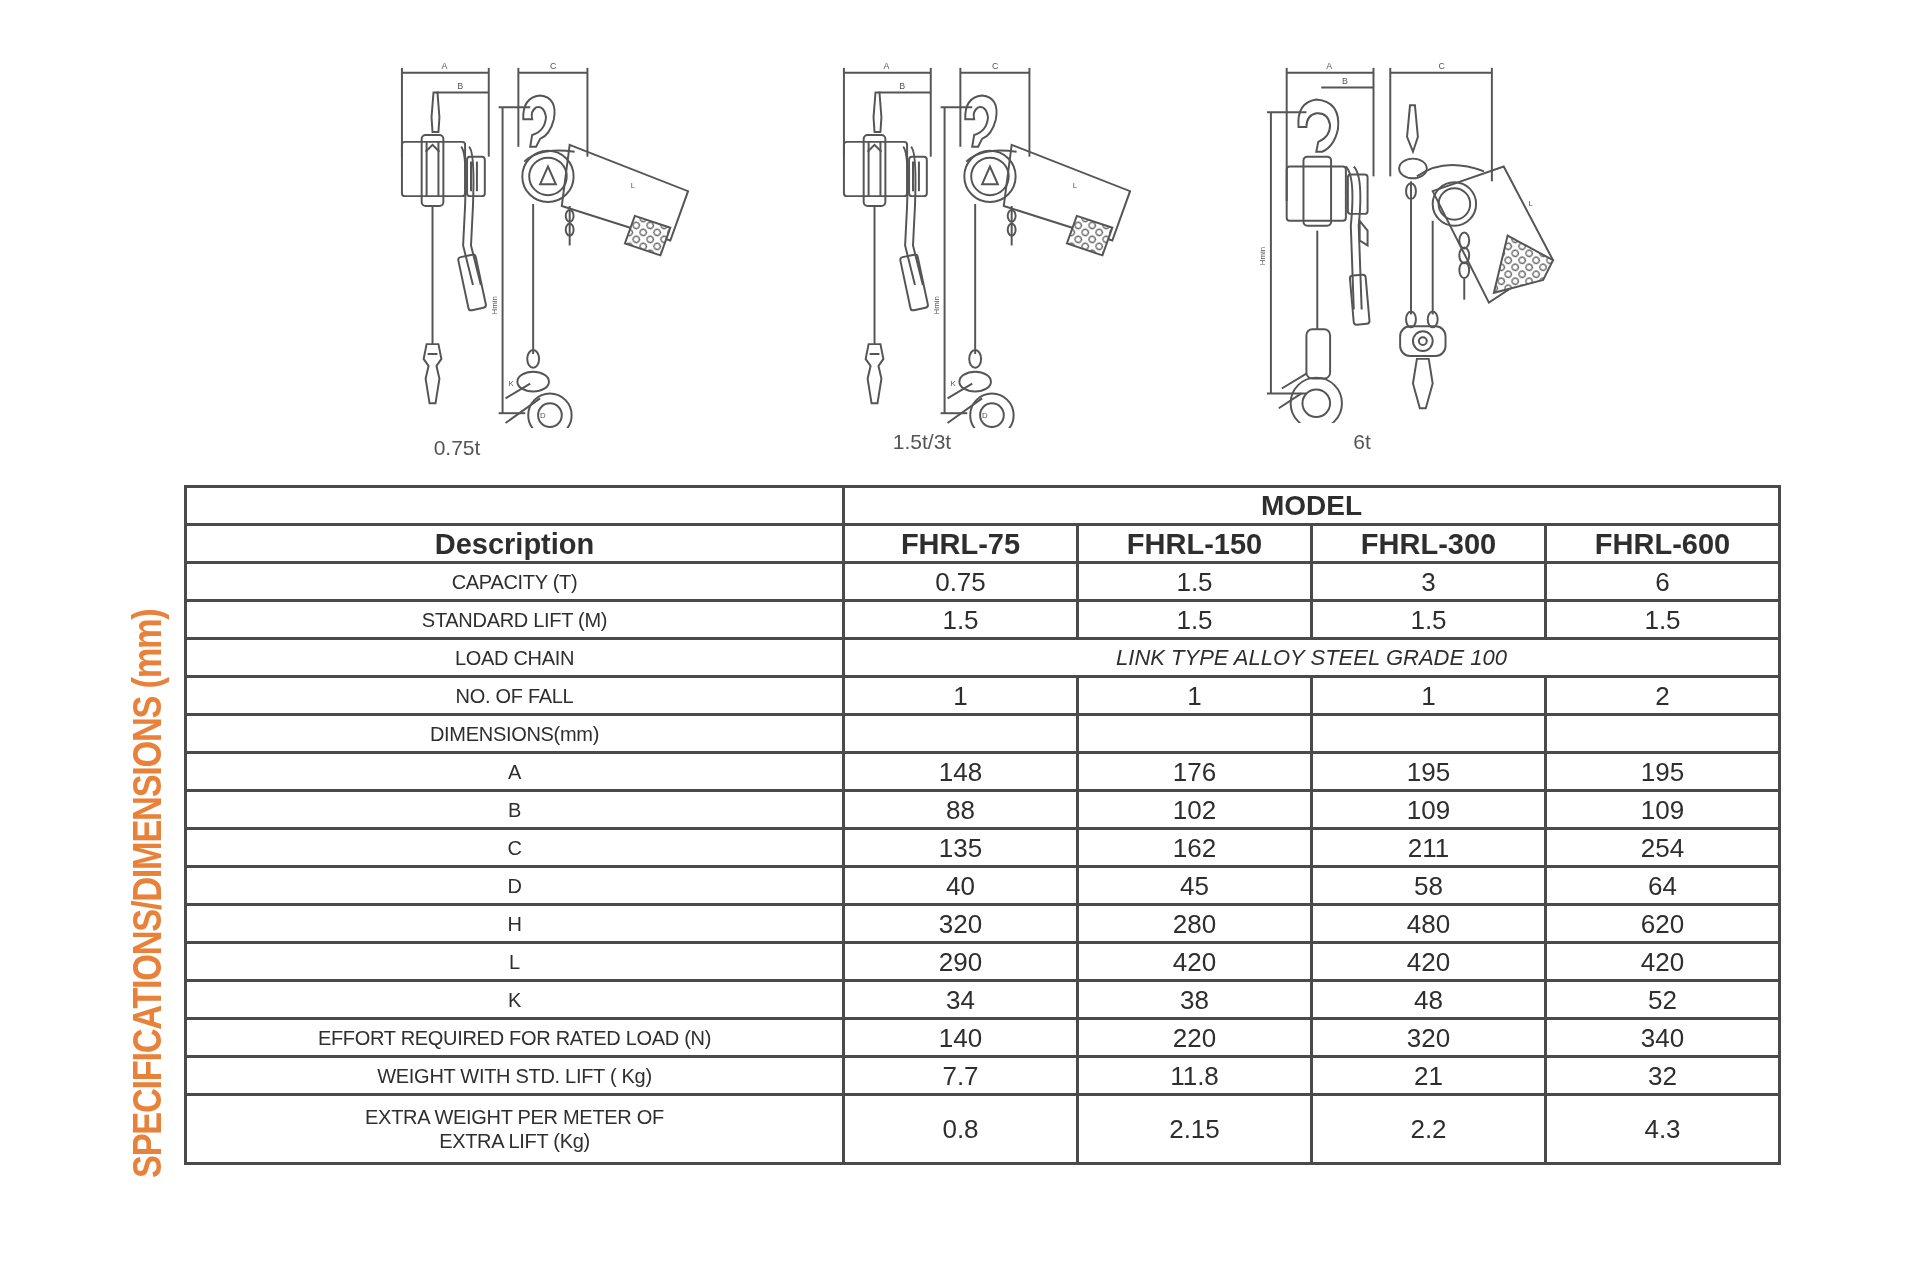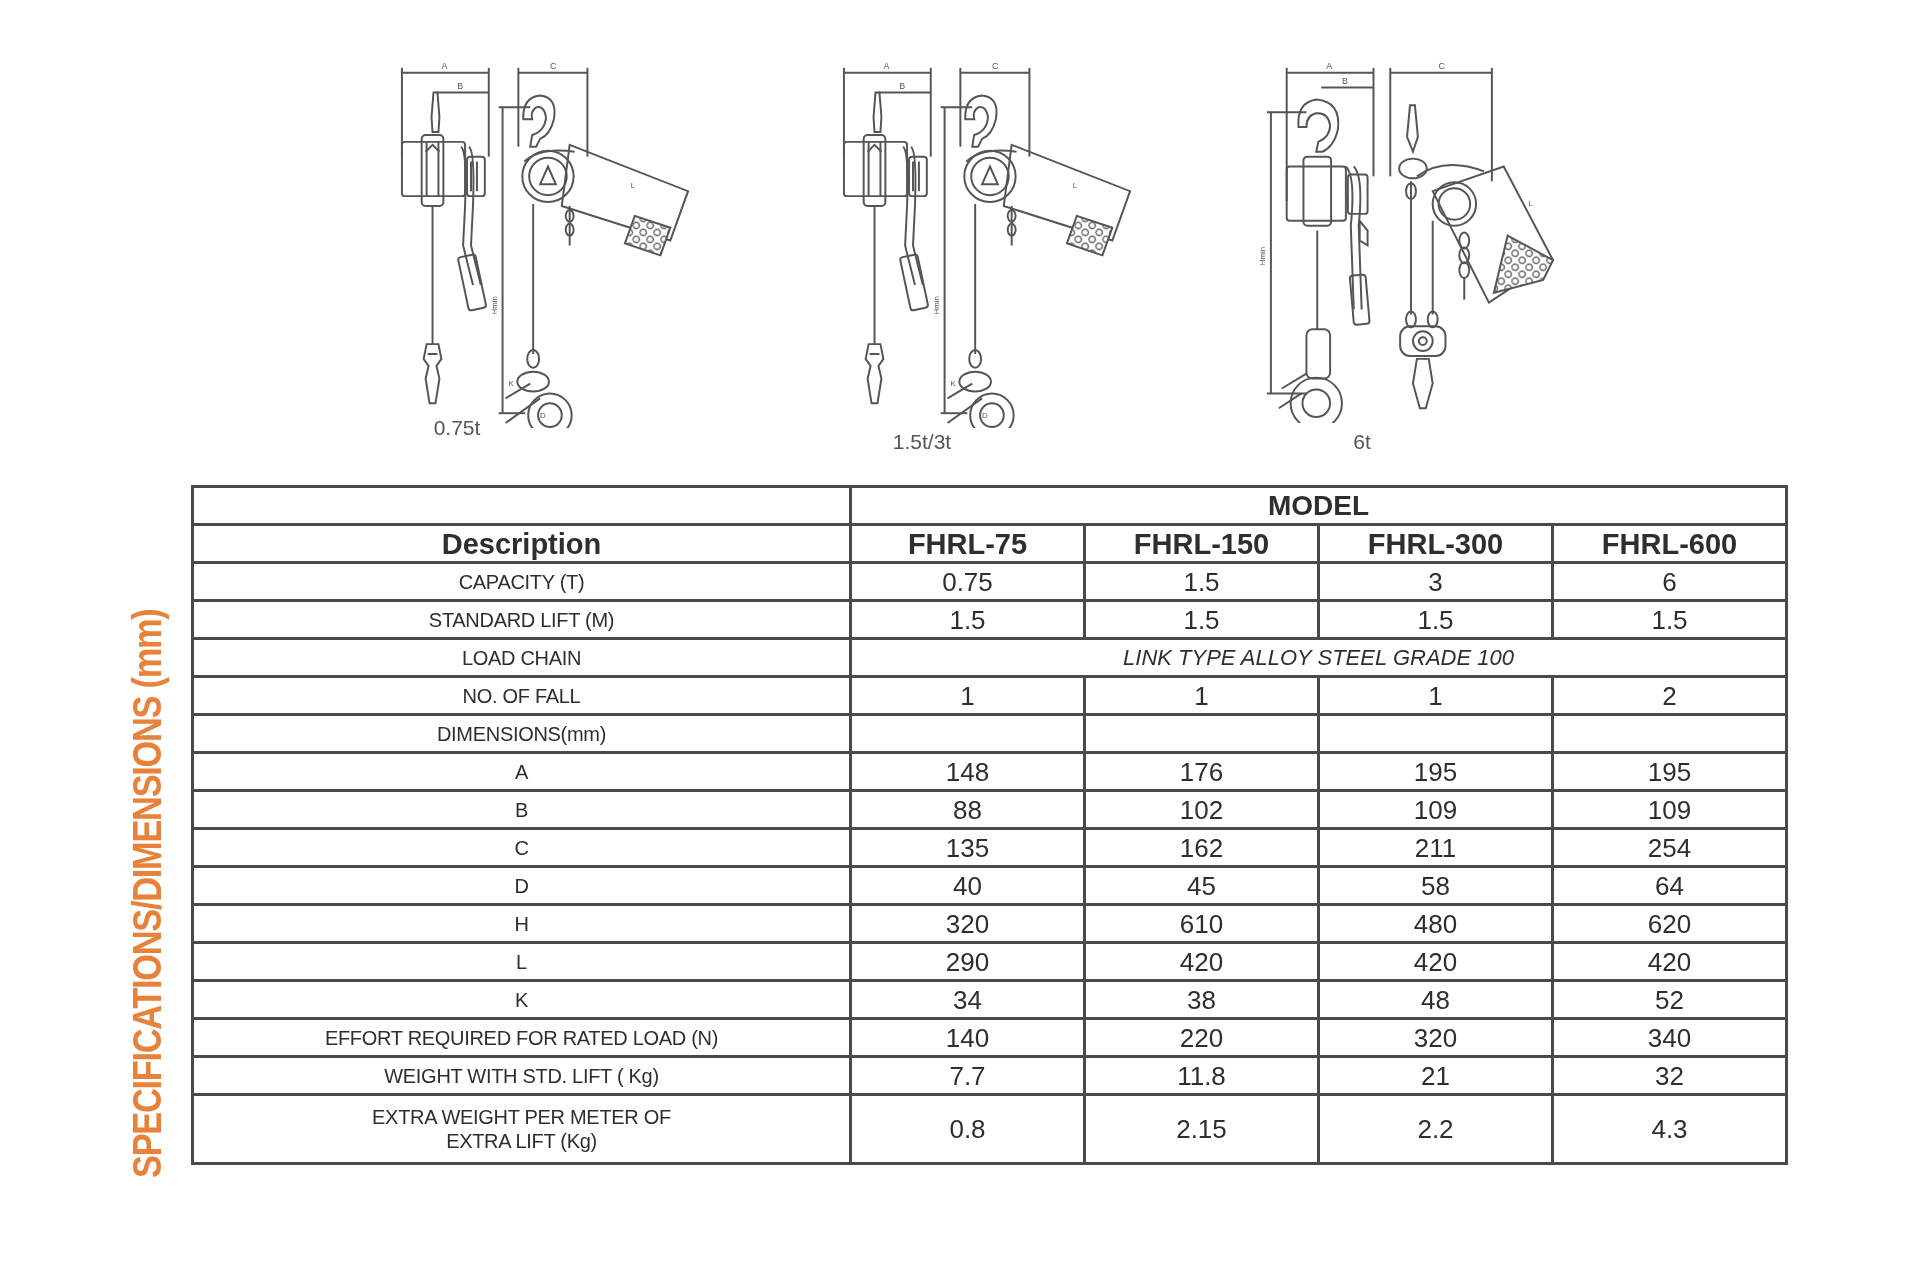--- a/index.html
+++ b/index.html
@@ -1,21 +1,21 @@
 <!DOCTYPE html>
 <html><head>
 <meta charset="utf-8">
 <style>
   html, body { margin:0; padding:0; background:#ffffff; }
   body { width:1920px; height:1280px; position:relative; overflow:hidden; font-family:"Liberation Sans", sans-serif; color:#2a2a2a; }
   .drawing { position:absolute; }
   .drawing svg { display:block; }
   .cap-label { position:absolute; font-size:21px; color:#555; text-align:center; width:200px; font-family:"Liberation Sans", sans-serif; }
   .side-title { position:absolute; left:124px; top:1178px; transform-origin:0 0; transform:rotate(-90deg); color:#e8823a; font-weight:bold; font-size:40px; letter-spacing:-1.5px; white-space:nowrap; width:630px; text-align:center; line-height:46px; transform:rotate(-90deg) scaleX(0.86); }
-  table.spec { position:absolute; left:191px; top:485px; border-collapse:collapse; table-layout:fixed; }
+  table.spec { position:absolute; left:184px; top:485px; border-collapse:collapse; table-layout:fixed; }
   table.spec td { border:3px solid #4a4a4a; text-align:center; padding:0; height:35px; font-size:26px; color:#2e2e2e; line-height:28px; overflow:hidden; }
   table.spec td.desc { font-weight:normal; font-size:20px; letter-spacing:-0.3px; }
   table.spec td.hdr { font-weight:bold; font-size:29px;margin-top:30px; }
   table.spec td.model { font-weight:bold; font-size:28px; }
   table.spec td.span { font-size:22px;font-style:italic; }
   table.spec tr.tall td { height:66px; line-height:24px; }
   .w-desc { width:658px; }
   .w-col { width:234px; }
 </style>
 </head>
@@ -150,21 +150,21 @@
       <path d="M162 305 L174 305 L178 330 L171 355 L165 355 L158 330 Z"></path>
     </g>
   </defs>
 </svg>
 
 <div class="drawing" style="left:380px; top:58px;">
   <svg width="330" height="370" viewBox="0 0 310 375">
       <use href="#hoist-single"></use>
     </svg>
 </div>
-<div class="cap-label" style="left:357px; top:416px;">0.75t</div>
+<div class="cap-label" style="left:357px; top:436px;">0.75t</div>
 
 <div class="drawing" style="left:822px; top:58px;">
   <svg width="330" height="370" viewBox="0 0 310 375">
       <use href="#hoist-single"></use>
     </svg>
 </div>
 <div class="cap-label" style="left:822px; top:430px;">1.5t/3t</div>
 
 <div class="drawing" style="left:1225px; top:58px;">
   <svg width="370" height="365" viewBox="0 0 310 370">
@@ -251,21 +251,21 @@
   <tr>
     <td class="desc">D</td>
     <td>40</td>
     <td>45</td>
     <td>58</td>
     <td>64</td>
   </tr>
   <tr>
     <td class="desc">H</td>
     <td>320</td>
-    <td>610</td>
+    <td>280</td>
     <td>480</td>
     <td>620</td>
   </tr>
   <tr>
     <td class="desc">L</td>
     <td>290</td>
     <td>420</td>
     <td>420</td>
     <td>420</td>
   </tr>

